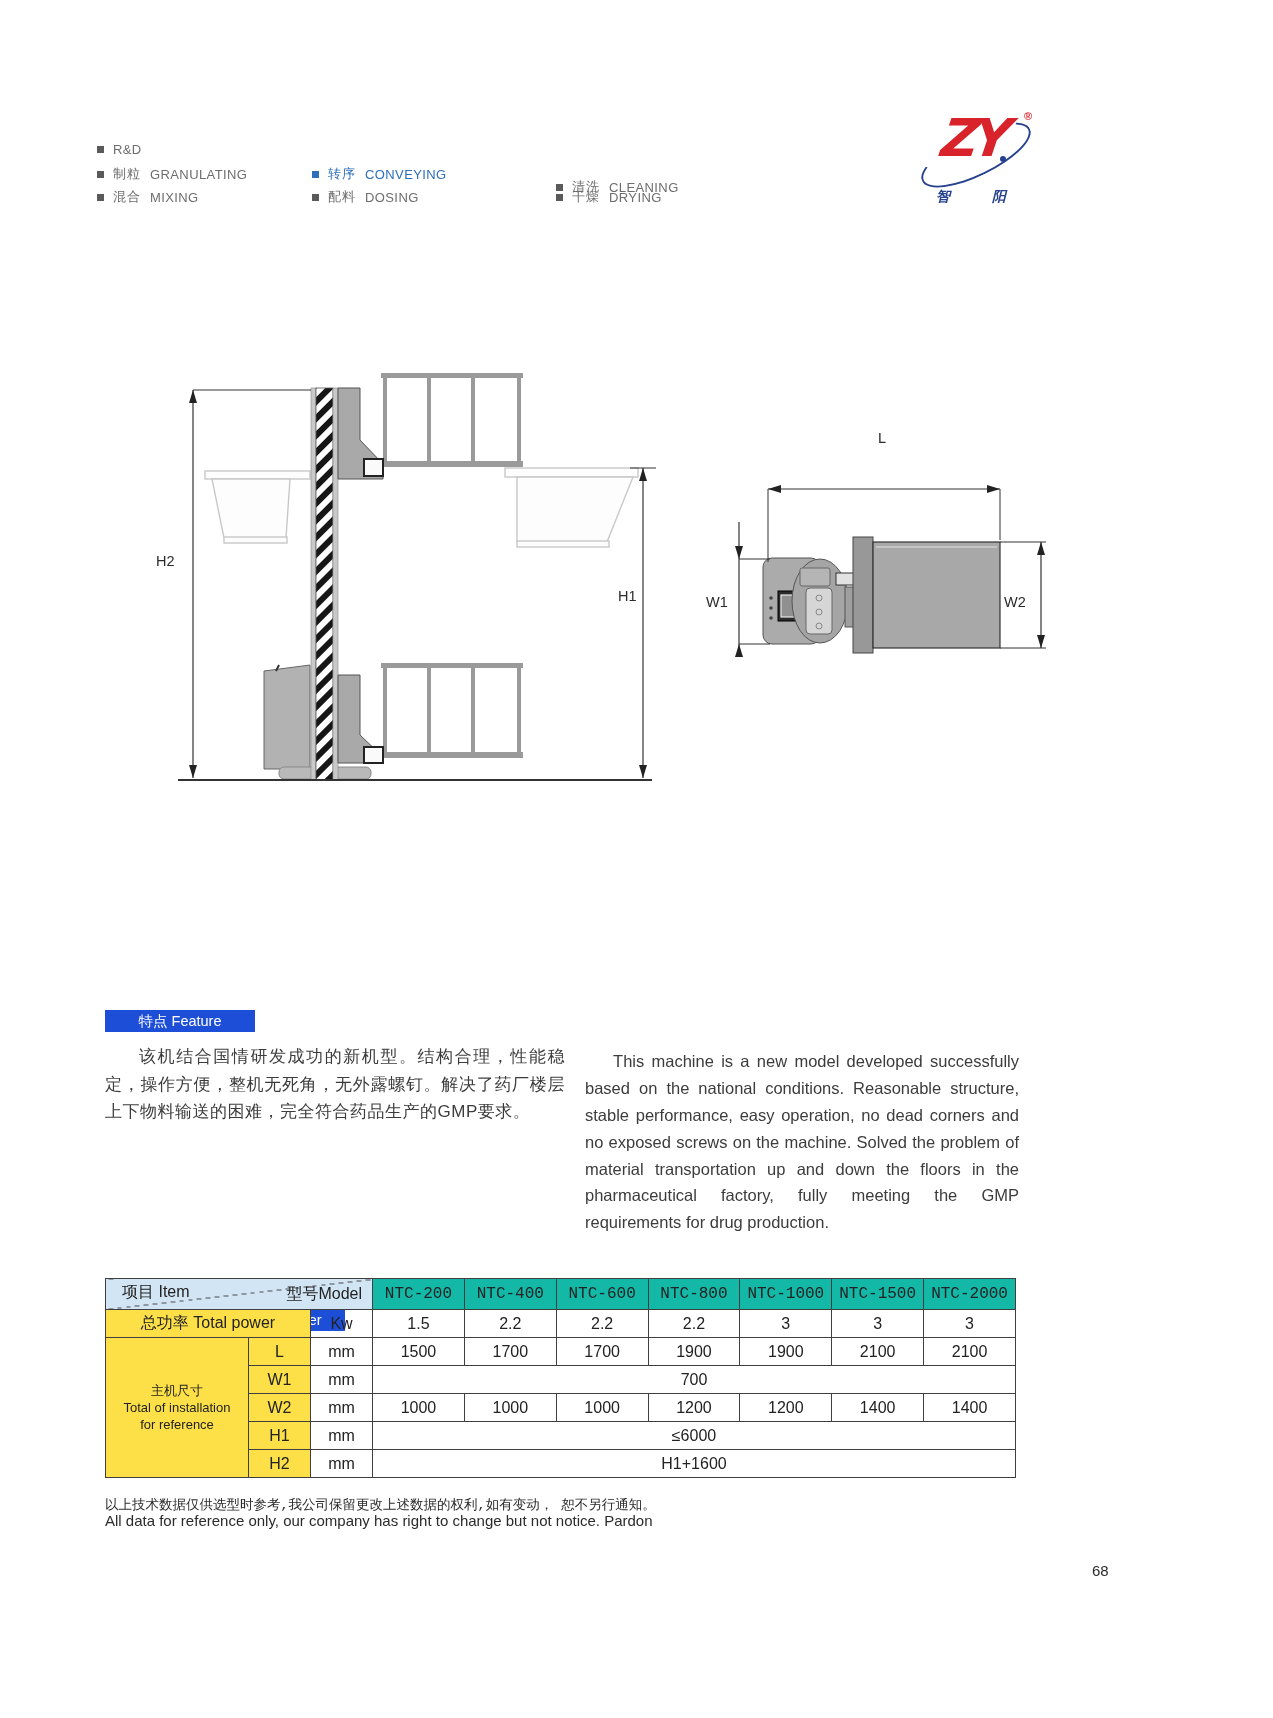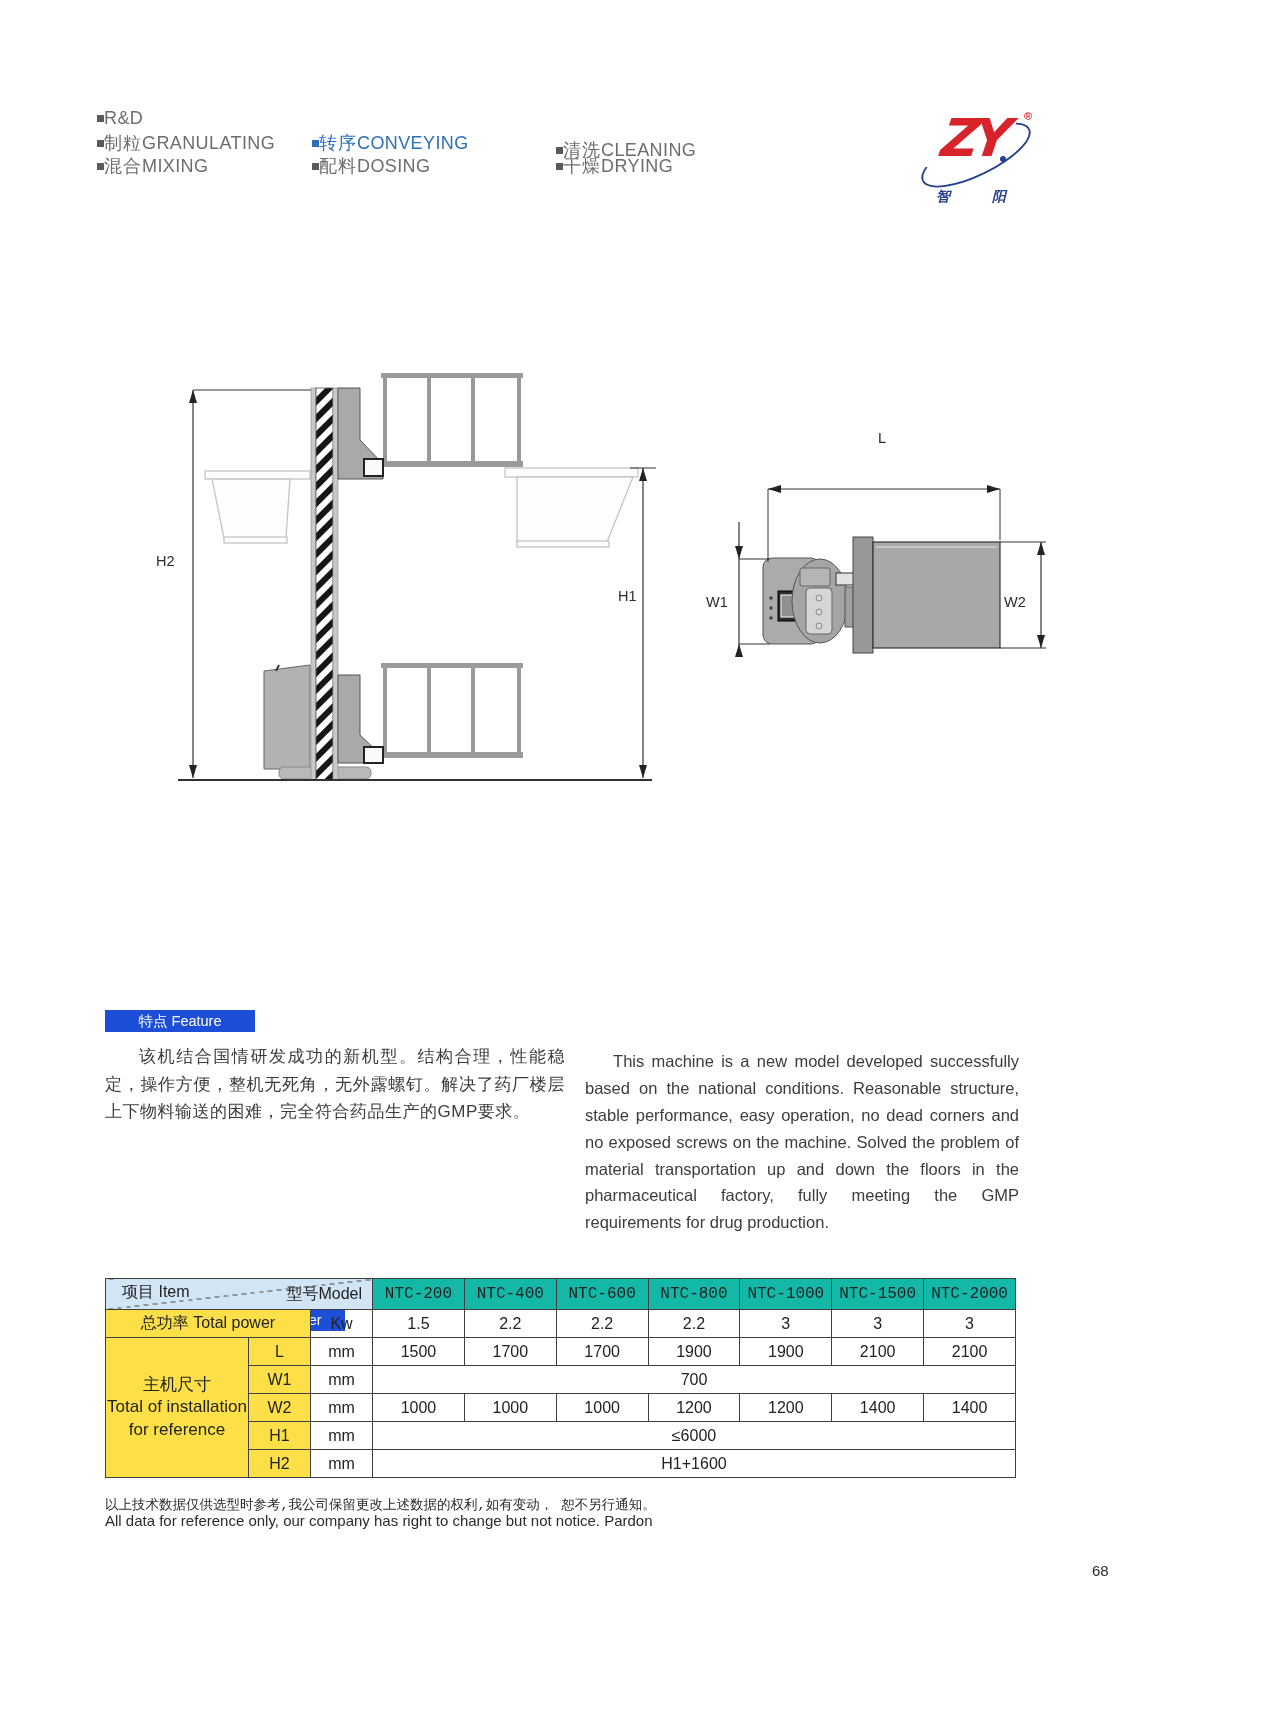--- a/index.html
+++ b/index.html
@@ -1,21 +1,21 @@
 <!DOCTYPE html>
 <html><head>
 <meta charset="utf-8">
 <style>
   html,body{margin:0;padding:0;background:#fff;}
   .page{position:relative;width:1273px;height:1718px;background:#fff;
         font-family:"Liberation Sans",sans-serif;overflow:hidden;}
 
   
-  .menu-item{position:absolute;display:flex;align-items:center;
-             font-size:18px;color:#6d6d6d;white-space:nowrap;}
+  .menu-item{position:absolute;display:flex;align-items:center;gap:9px;
+             font-size:13px;color:#6d6d6d;white-space:nowrap;margin-top:34px;}
   .menu-item .zh{letter-spacing:1px;}
   .menu-item .en{letter-spacing:.4px;}
   .bullet{width:7px;height:7px;background:#5a5a5a;display:inline-block;flex:0 0 auto;}
   .menu-item.active{color:#2e6fba;}
   .menu-item.active .bullet{background:#2e6fba;}
 
   
   .logo{position:absolute;left:922px;top:110px;width:112px;height:96px;}
   .logo .zy{position:absolute;left:20px;top:2px;font-family:"DejaVu Sans",sans-serif;
             font-weight:bold;font-style:italic;font-size:52px;line-height:1;
@@ -44,21 +44,21 @@
              table-layout:fixed;width:911px;font-size:16px;color:#222;}
   .spec td{border:1px solid #3f3f3f;text-align:center;padding:0;overflow:hidden;}
   .spec tr{height:28px;}
   .spec tr.hdr{height:31px;}
   .spec .blue{background:#fde047;}
   .spec .gray{background:#14b8a6;font-family:Liberation Mono, monospace;}
   .corner{position:relative;
           background:linear-gradient(to bottom right,transparent 49.5%,#4a4a4a 49.5%,#4a4a4a 50.4%,transparent 50.4%),#d2e5f5;}
   .corner .c-model{position:absolute;top:5px;right:10px;}
   .corner .c-item{position:absolute;bottom:6px;left:16px;}
-  .group-label{font-size:17px;line-height:1.32;}
+  .group-label{font-size:13px;line-height:1.32;}
 
   
   .note-zh{position:absolute;left:105px;top:1496px;font-size:13.5px;color:#2b2b2b;font-family:Liberation Mono, monospace;}
   .note-en{position:absolute;left:105px;top:1512px;font-size:15px;color:#2b2b2b;}
   .page-num{position:absolute;left:1092px;top:1562px;font-size:15px;color:#2b2b2b;}
 </style>
 </head>
 <body>
 
 <div class="page">
@@ -80,21 +80,21 @@
   <div class="menu-item active" style="left:312px;top:131px">
     <span class="bullet"></span>
     <span class="zh">转序</span>
     <span class="en">CONVEYING</span>
   </div>
   <div class="menu-item" style="left:312px;top:154px">
     <span class="bullet"></span>
     <span class="zh">配料</span>
     <span class="en">DOSING</span>
   </div>
-  <div class="menu-item" style="left:556px;top:138px">
+  <div class="menu-item" style="left:556px;top:144px">
     <span class="bullet"></span>
     <span class="zh">清洗</span>
     <span class="en">CLEANING</span>
   </div>
   <div class="menu-item" style="left:556px;top:154px">
     <span class="bullet"></span>
     <span class="zh">干燥</span>
     <span class="en">DRYING</span>
   </div>
 

